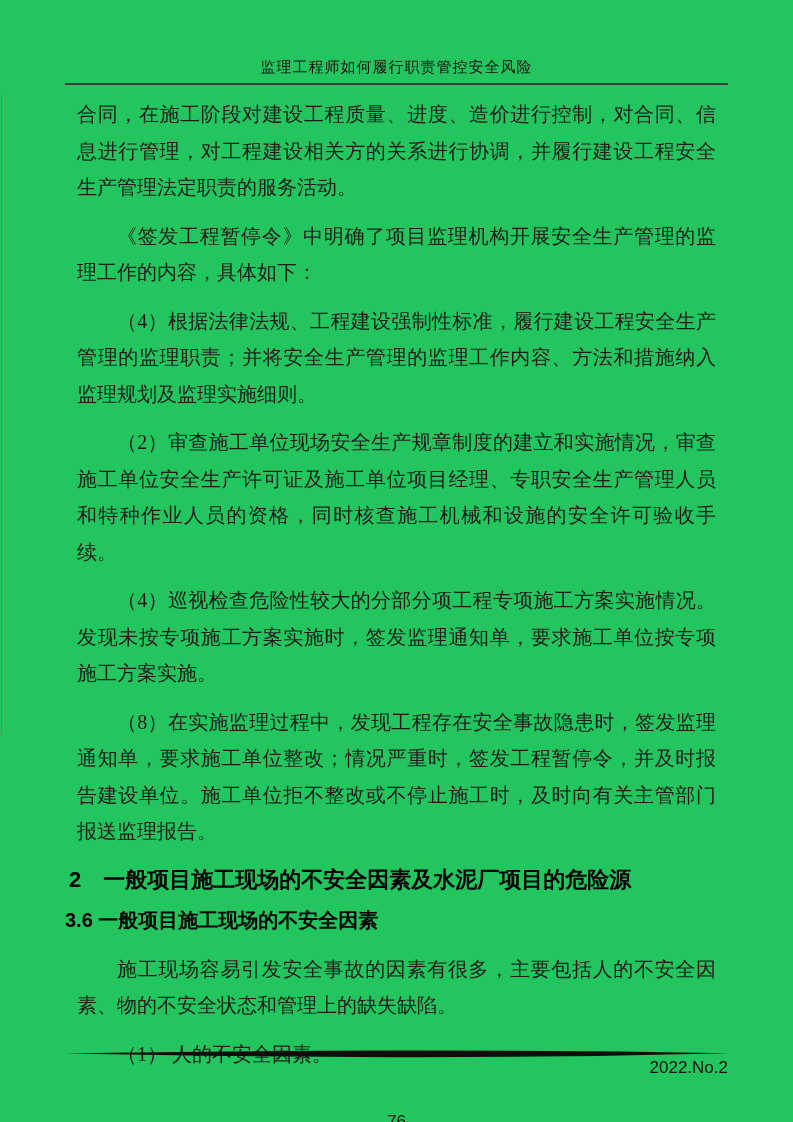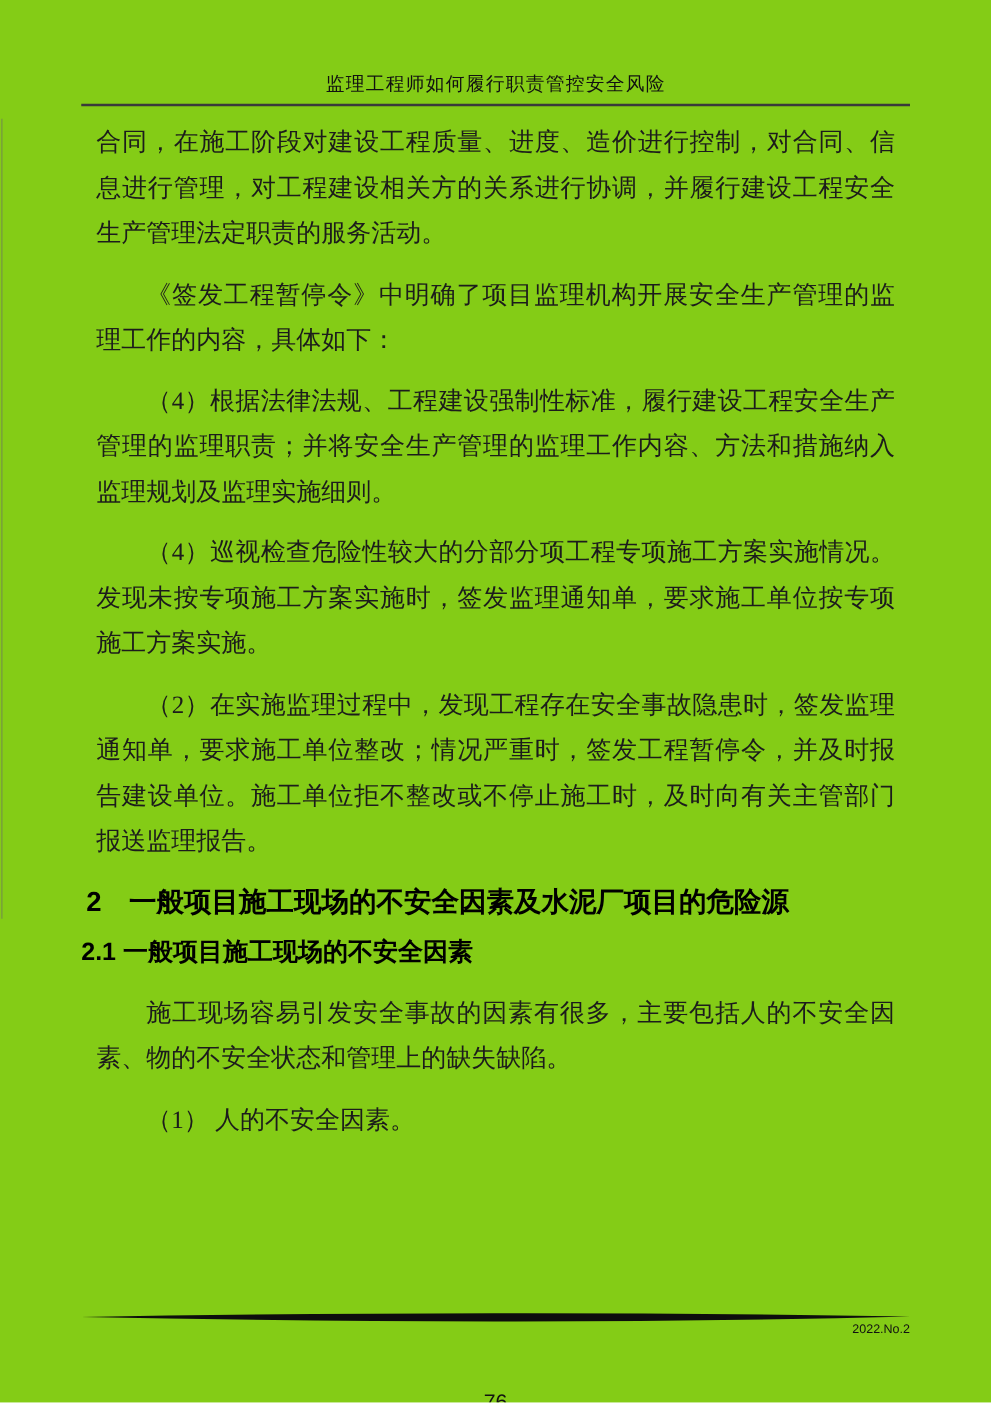--- a/index.html
+++ b/index.html
@@ -4,21 +4,21 @@
 <style>
   html, body {
     margin: 0;
     padding: 0;
     background: #ffffff;
   }
   .page {
     position: relative;
     width: 793px;
     height: 1122px;
-    background: #84cc16;
+    background: #22c55e;
     overflow: hidden;
     font-family: "Liberation Serif", "DejaVu Serif", serif;
     color: #1c1c1c;
   }
   
   .edge-artifact {
     position: absolute;
     left: 1px;
     top: 95px;
     width: 1px;
@@ -98,44 +98,45 @@
     font-size: 17px;
     color: #111;
   }
   .footer-issue {
     position: absolute;
     top: 1058px;
     left: 65px;
     width: 663px;
     text-align: right;
     font-family: "Liberation Sans", "DejaVu Sans", sans-serif;
-    font-size: 10px;
+    font-size: 17px;
     color: #111;
   }
 </style>
 </head>
 <body>
 
 <div class="page">
 
   <div class="edge-artifact"></div>
 
   <div class="running-title">监理工程师如何履行职责管控安全风险</div>
 
   <div class="header-rule"></div>
 
   <div class="doc-body">
     <p class="p">合同，在施工阶段对建设工程质量、进度、造价进行控制，对合同、信息进行管理，对工程建设相关方的关系进行协调，并履行建设工程安全生产管理法定职责的服务活动。</p>
     <p class="indent">《签发工程暂停令》中明确了项目监理机构开展安全生产管理的监理工作的内容，具体如下：</p>
     <p class="indent">（4）根据法律法规、工程建设强制性标准，履行建设工程安全生产管理的监理职责；并将安全生产管理的监理工作内容、方法和措施纳入监理规划及监理实施细则。</p>
+    <p class="indent">（2）审查施工单位现场安全生产规章制度的建立和实施情况，审查施工单位安全生产许可证及施工单位项目经理、专职安全生产管理人员和特种作业人员的资格，同时核查施工机械和设施的安全许可验收手续。</p>
     <p class="indent">（4）巡视检查危险性较大的分部分项工程专项施工方案实施情况。发现未按专项施工方案实施时，签发监理通知单，要求施工单位按专项施工方案实施。</p>
-    <p class="indent">（2）在实施监理过程中，发现工程存在安全事故隐患时，签发监理通知单，要求施工单位整改；情况严重时，签发工程暂停令，并及时报告建设单位。施工单位拒不整改或不停止施工时，及时向有关主管部门报送监理报告。</p>
+    <p class="indent">（8）在实施监理过程中，发现工程存在安全事故隐患时，签发监理通知单，要求施工单位整改；情况严重时，签发工程暂停令，并及时报告建设单位。施工单位拒不整改或不停止施工时，及时向有关主管部门报送监理报告。</p>
 
     <h2>2　一般项目施工现场的不安全因素及水泥厂项目的危险源</h2>
-    <h3>2.1 一般项目施工现场的不安全因素</h3>
+    <h3>3.6 一般项目施工现场的不安全因素</h3>
 
     <p class="indent">施工现场容易引发安全事故的因素有很多，主要包括人的不安全因素、物的不安全状态和管理上的缺失缺陷。</p>
     <p class="indent">（1） 人的不安全因素。</p>
   </div>
 
   <svg class="footer-rule" viewBox="0 0 663 8" preserveAspectRatio="none">
     <path d="M0,3.6 Q160,0.8 331,0.6 Q500,0.4 663,3.2 Q500,7.4 331,7.2 Q160,6.6 0,3.6 Z" fill="#0d0d0d"></path>
   </svg>
 
   <div class="footer-page-number">76</div>

